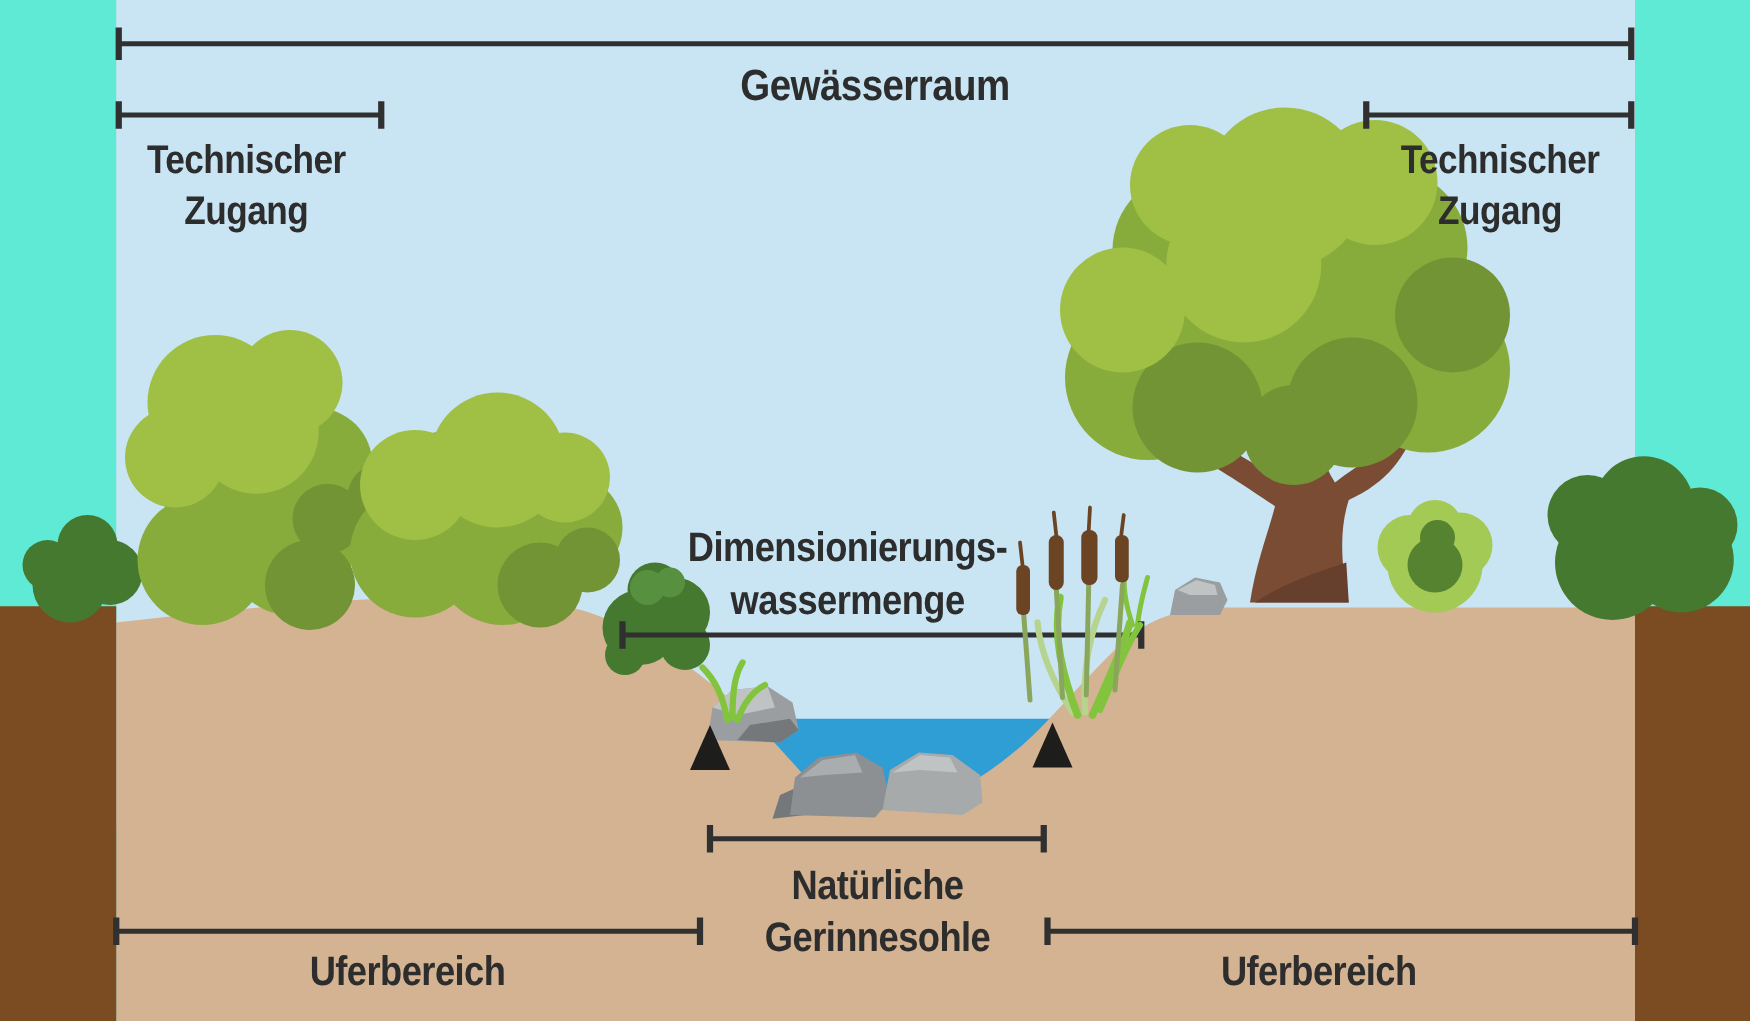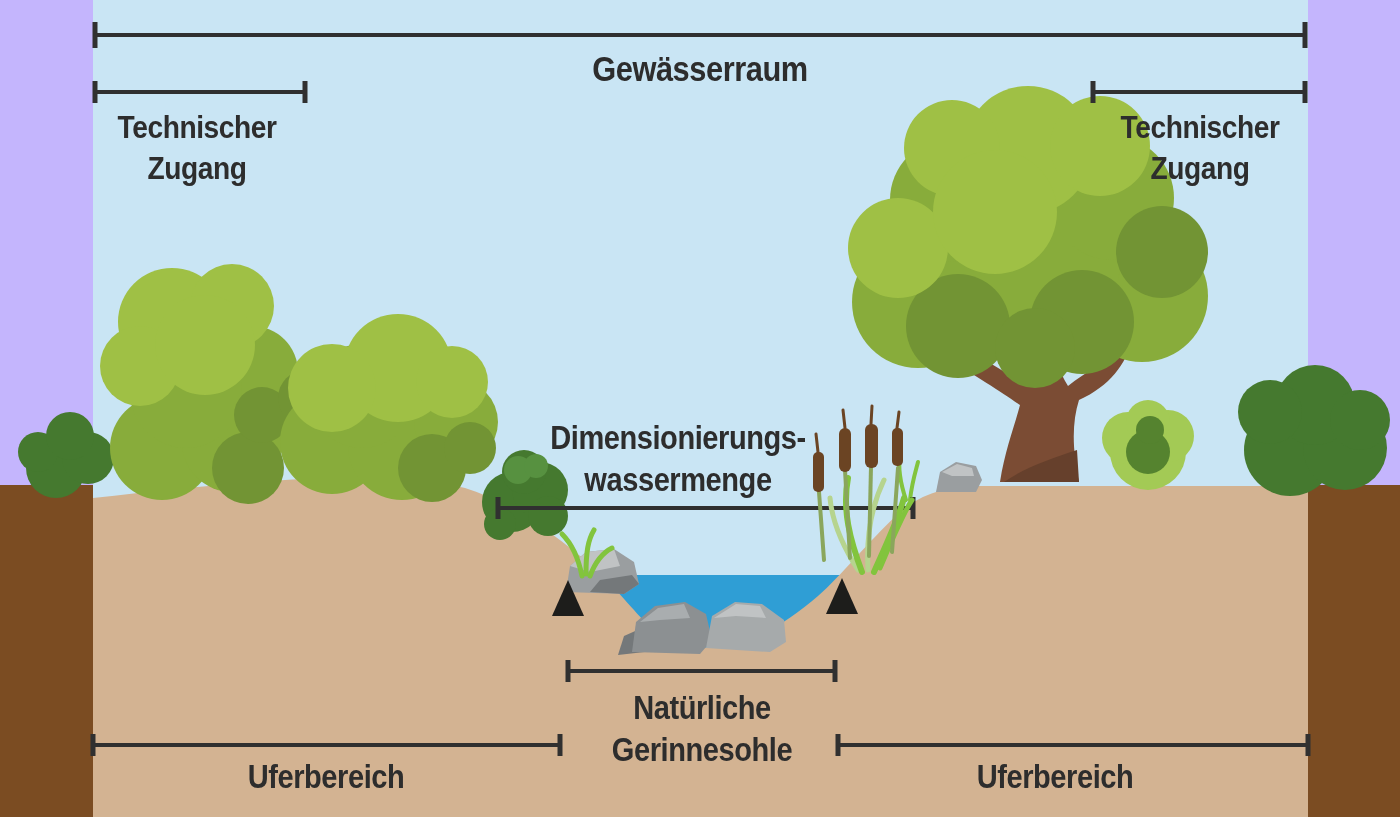--- a/index.html
+++ b/index.html
@@ -1,18 +1,18 @@
 <!DOCTYPE html>
 <html style="--sky: #c9e5f4; --water: #2f9ed5; --ground: #d3b392; --soil: #7b4c22; --line: #303030; --text: #2d2d2d; --bush_light: #9fc045; --bush_mid: #88ac3b; --bush_dark: #729434; --bush_darkgreen: #45792f; --bush_darkgreen_light: #579140; --trunk: #7b4c34; --trunk_dark: #66402c; --rock: #9a9ea0; --rock_light: #c0c3c4; --rock_dark: #74787a; --grass: #82c43d; --grass_pale: #b6d48e; --cattail_head: #6b4423; --cattail_stem: #8aa65c; --marker: #1d1d1b;"><head>
 <meta charset="utf-8">
 <style>
   html,body{margin:0;padding:0;background:#ffffff;}
   #stage{
     position:relative;width:1400px;height:817px;overflow:hidden;
-    background:#c4b5fd;font-family:"Liberation Sans",sans-serif;
+    background:#5eead4;font-family:"Liberation Sans",sans-serif;
   }
   #art{position:absolute;left:0;top:0;}
   .label{
     position:absolute;color:var(--text,#2d2d2d);text-align:center;
     white-space:pre-line;font-weight:bold;
     transform:translateX(-50%) scaleX(0.88);transform-origin:center top;
     letter-spacing:-0.5px;
   }
   .lbl-title{font-size:35px;line-height:40px;}
   .lbl-std{font-size:32px;line-height:41px;}

